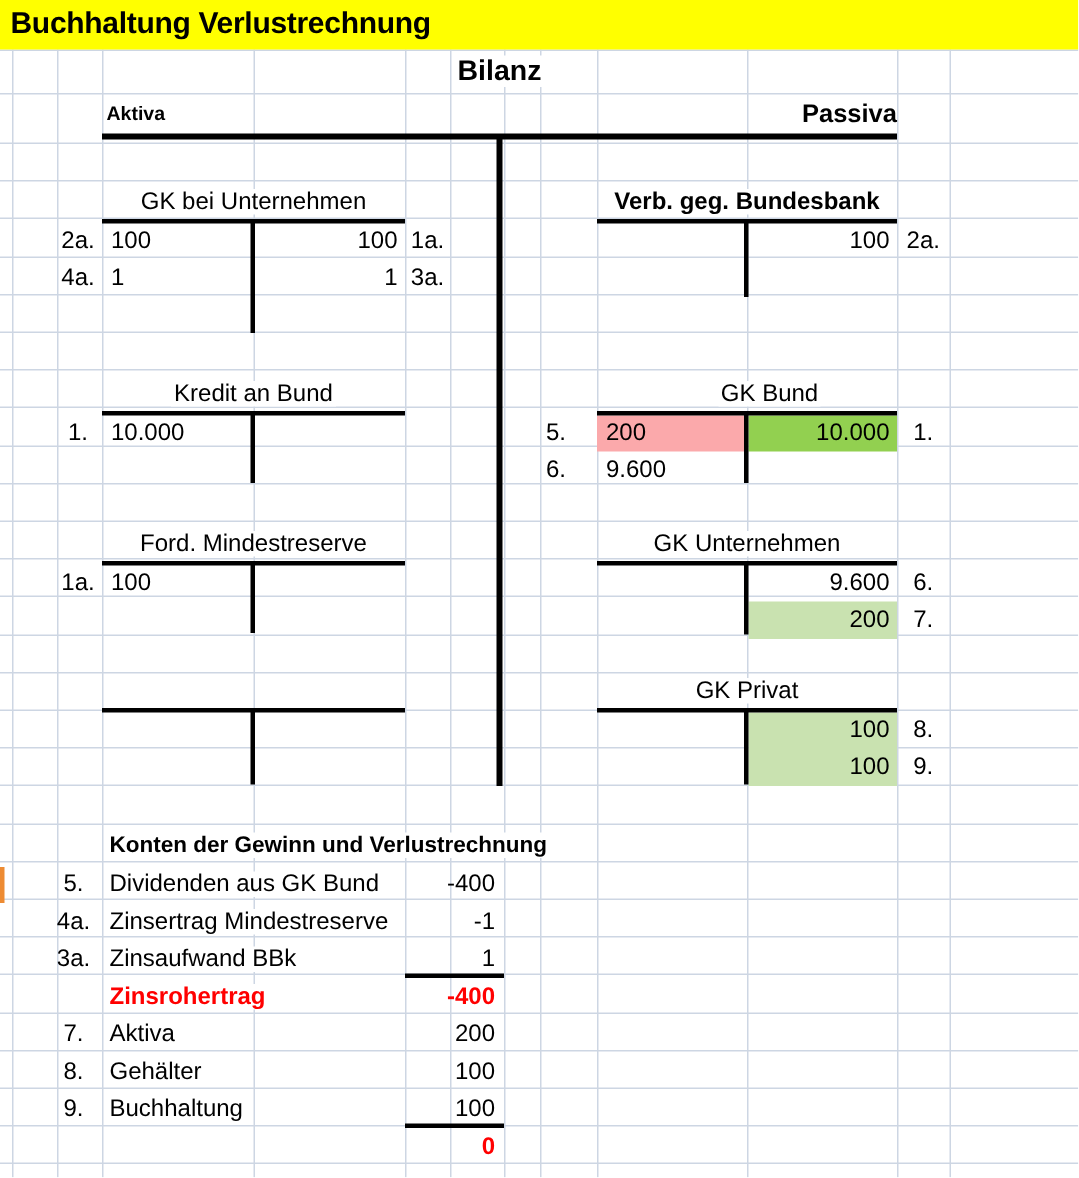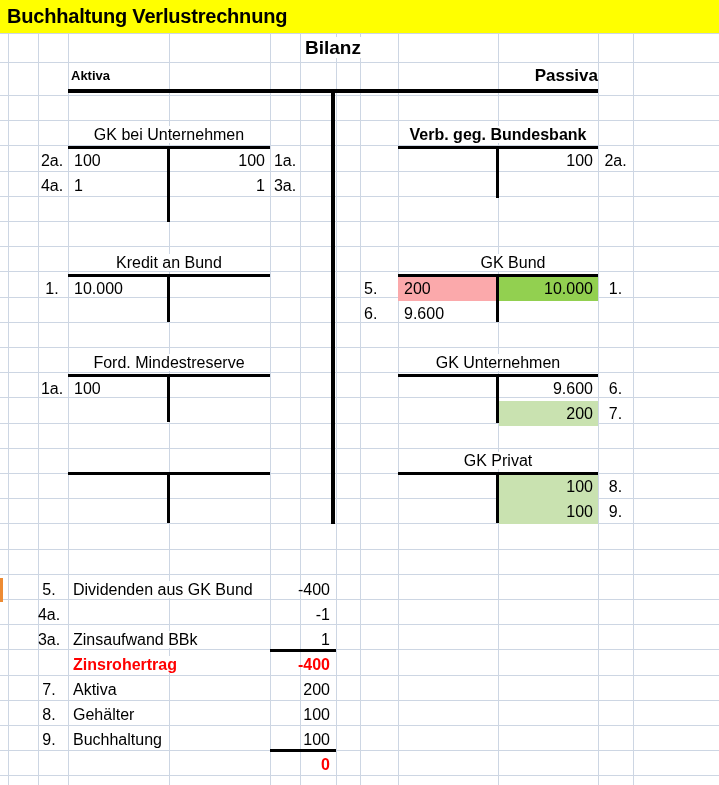--- a/index.html
+++ b/index.html
@@ -155,26 +155,28 @@
     <div class="acctname" style="left:398px;top:448px;width:200px;"><span class="wbg">GK Privat</span></div>
     <div class="fill" style="left:499px;top:475px;width:99px;height:49px;background:#C9E2B0;"></div>
     <div class="ln" style="left:398px;top:472px;width:200px;height:3px;"></div>
     <div class="ln" style="left:496px;top:472px;width:3px;height:51px;"></div>
     <div class="t r" style="left:498px;top:474px;width:95px;">100</div>
     <div class="t c" style="left:598px;top:474px;width:35px;">8.</div>
     <div class="t r" style="left:498px;top:499px;width:95px;">100</div>
     <div class="t c" style="left:598px;top:499px;width:35px;">9.</div>
   </div>
 
+  <div class="t b" style="left:71px;top:551px;font-size:15px;"><span class="wbg">Konten der Gewinn und Verlustrechnung</span></div>
 
   <div class="t c" style="left:32px;top:577px;width:34px;">5.</div>
   <div class="t" style="left:71px;top:577px;"><span class="wbg">Dividenden aus GK Bund</span></div>
   <div class="t r" style="left:270px;top:577px;width:60px;">-400</div>
 
   <div class="t c" style="left:32px;top:602px;width:34px;">4a.</div>
+  <div class="t" style="left:71px;top:602px;"><span class="wbg">Zinsertrag Mindestreserve</span></div>
   <div class="t r" style="left:270px;top:602px;width:60px;">-1</div>
 
   <div class="t c" style="left:32px;top:627px;width:34px;">3a.</div>
   <div class="t" style="left:71px;top:627px;"><span class="wbg">Zinsaufwand BBk</span></div>
   <div class="t r" style="left:270px;top:627px;width:60px;">1</div>
   <div class="ln" style="left:270px;top:649px;width:66px;height:3px;"></div>
 
   <div class="t b rd" style="left:71px;top:652px;"><span class="wbg">Zinsrohertrag</span></div>
   <div class="t r b rd" style="left:270px;top:652px;width:60px;">-400</div>
 

